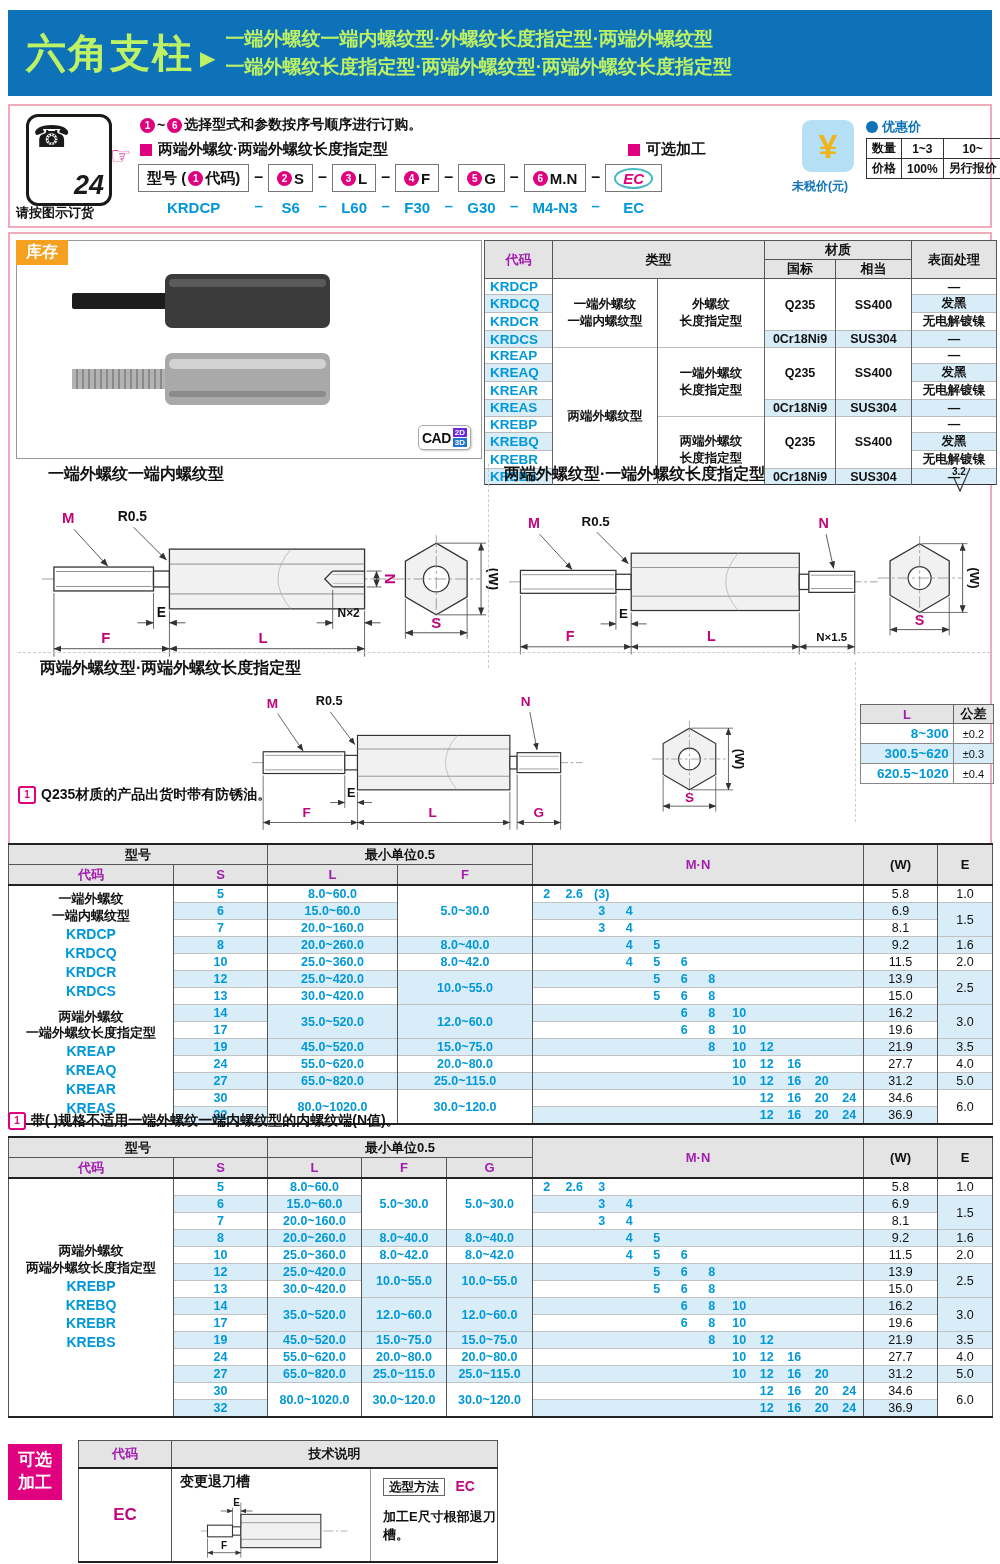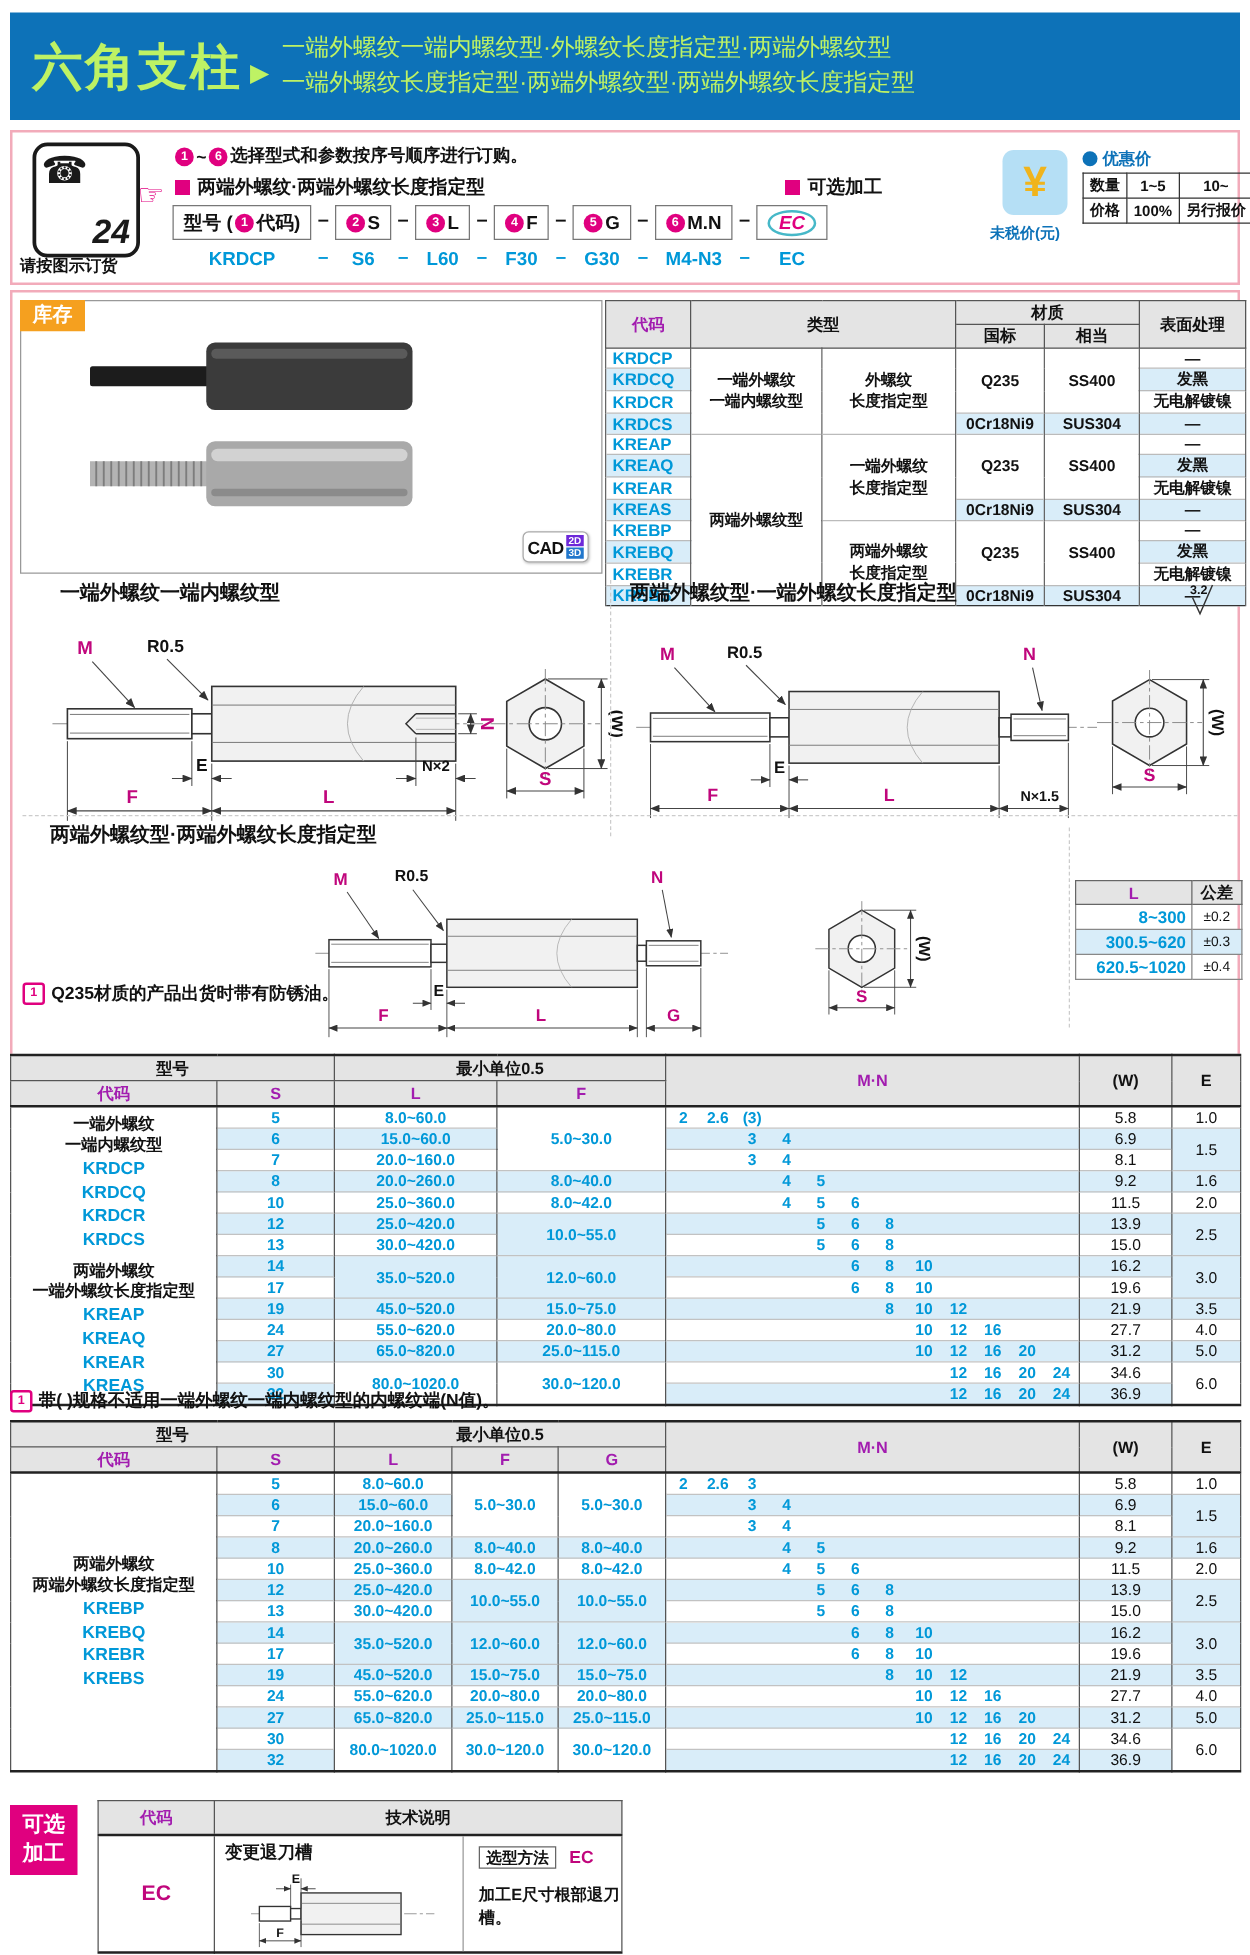--- a/index.html
+++ b/index.html
@@ -3,21 +3,21 @@
 <meta charset="utf-8">
 <style>
   html,body{margin:0;padding:0}
   body{width:1000px;height:1564px;position:relative;background:#fff;
        font-family:"Liberation Sans","DejaVu Sans",sans-serif;color:#111}
   
   .banner{position:absolute;left:8px;top:10px;width:984px;height:86px;background:#0d72b8;
           color:#bef264;display:flex;align-items:center;box-sizing:border-box;padding-left:18px}
   .banner-title{font-size:40px;font-weight:bold;letter-spacing:2px;white-space:nowrap}
   .banner-arrow{font-size:20px;margin:10px 10px 0 6px}
-  .banner-sub{font-size:19px;font-weight:normal;line-height:1.45;white-space:nowrap}
+  .banner-sub{font-size:19px;font-weight:bold;line-height:1.45;white-space:nowrap}
   
   .order-box{position:absolute;left:8px;top:104px;width:984px;height:124px;border:2px solid #f2abba;
              box-sizing:border-box;background:#fff}
   .phone{position:absolute;left:16px;top:8px;width:80px;height:86px;border:3px solid #1a1a1a;
          border-radius:12px;overflow:hidden}
   .phone-glyph{position:absolute;left:4px;top:2px;font-size:30px;color:#1a1a1a}
   .phone-24{position:absolute;right:5px;bottom:2px;font-size:27px;font-weight:bold;font-style:italic;color:#1a1a1a}
   .phone-cap{position:absolute;left:6px;top:98px;font-size:13px;font-weight:bold;white-space:nowrap}
   .finger{position:absolute;left:100px;top:36px;font-size:24px;color:#e0007f}
   .instr{position:absolute;left:130px;top:10px;font-size:14px;font-weight:bold;display:flex;align-items:center;gap:2px}
@@ -222,21 +222,21 @@
   <div class="yen-icon">¥</div>
   <div class="yen-cap">未税价(元)</div>
   <div class="sale">
     <span class="bdot"></span>
     <span>优惠价</span>
   </div>
   <table class="ptab">
     <tbody>
         <tr>
       <td>数量</td>
-      <td>1~5</td>
+      <td>1~3</td>
       <td>10~</td>
     </tr>
     <tr>
       <td>价格</td>
       <td>100%</td>
       <td>另行报价</td>
     </tr>
   </tbody>
     </table>
 </div>

